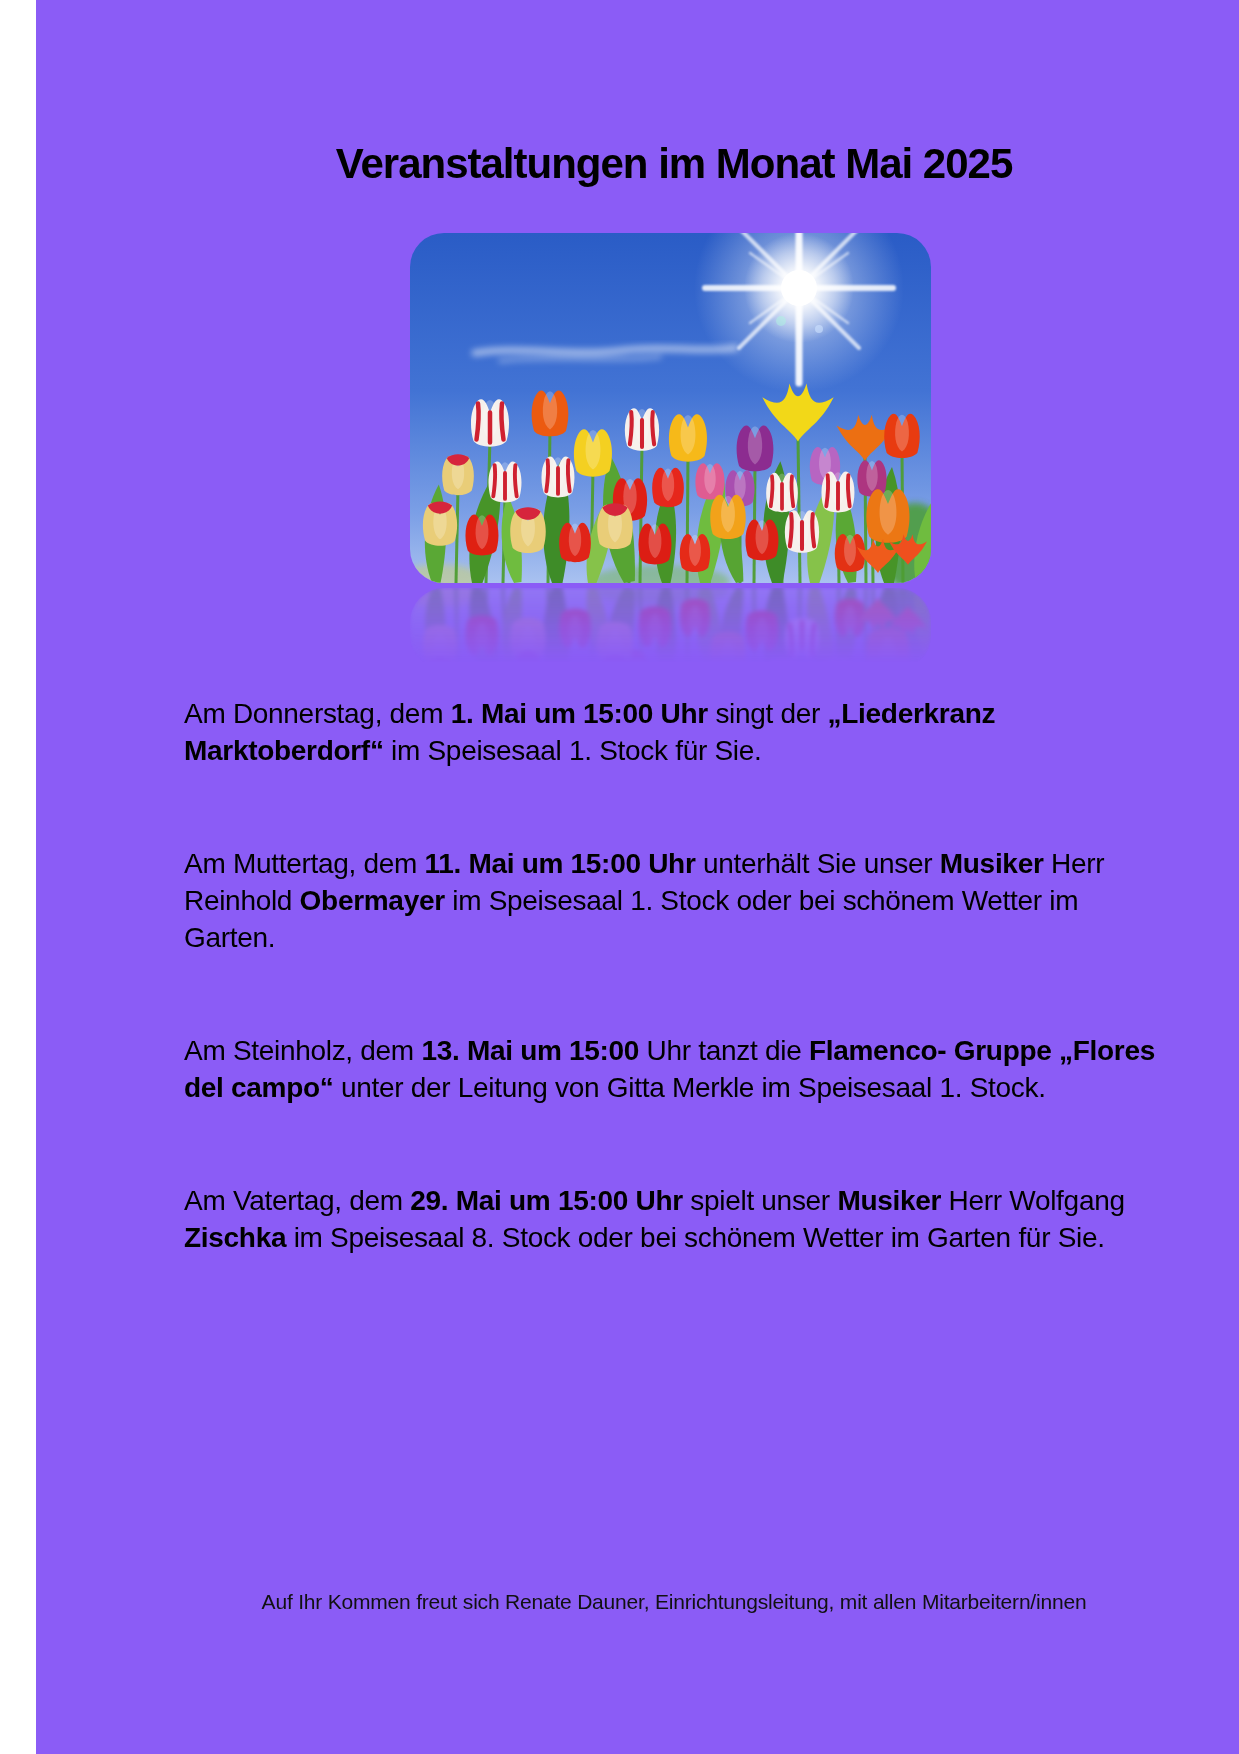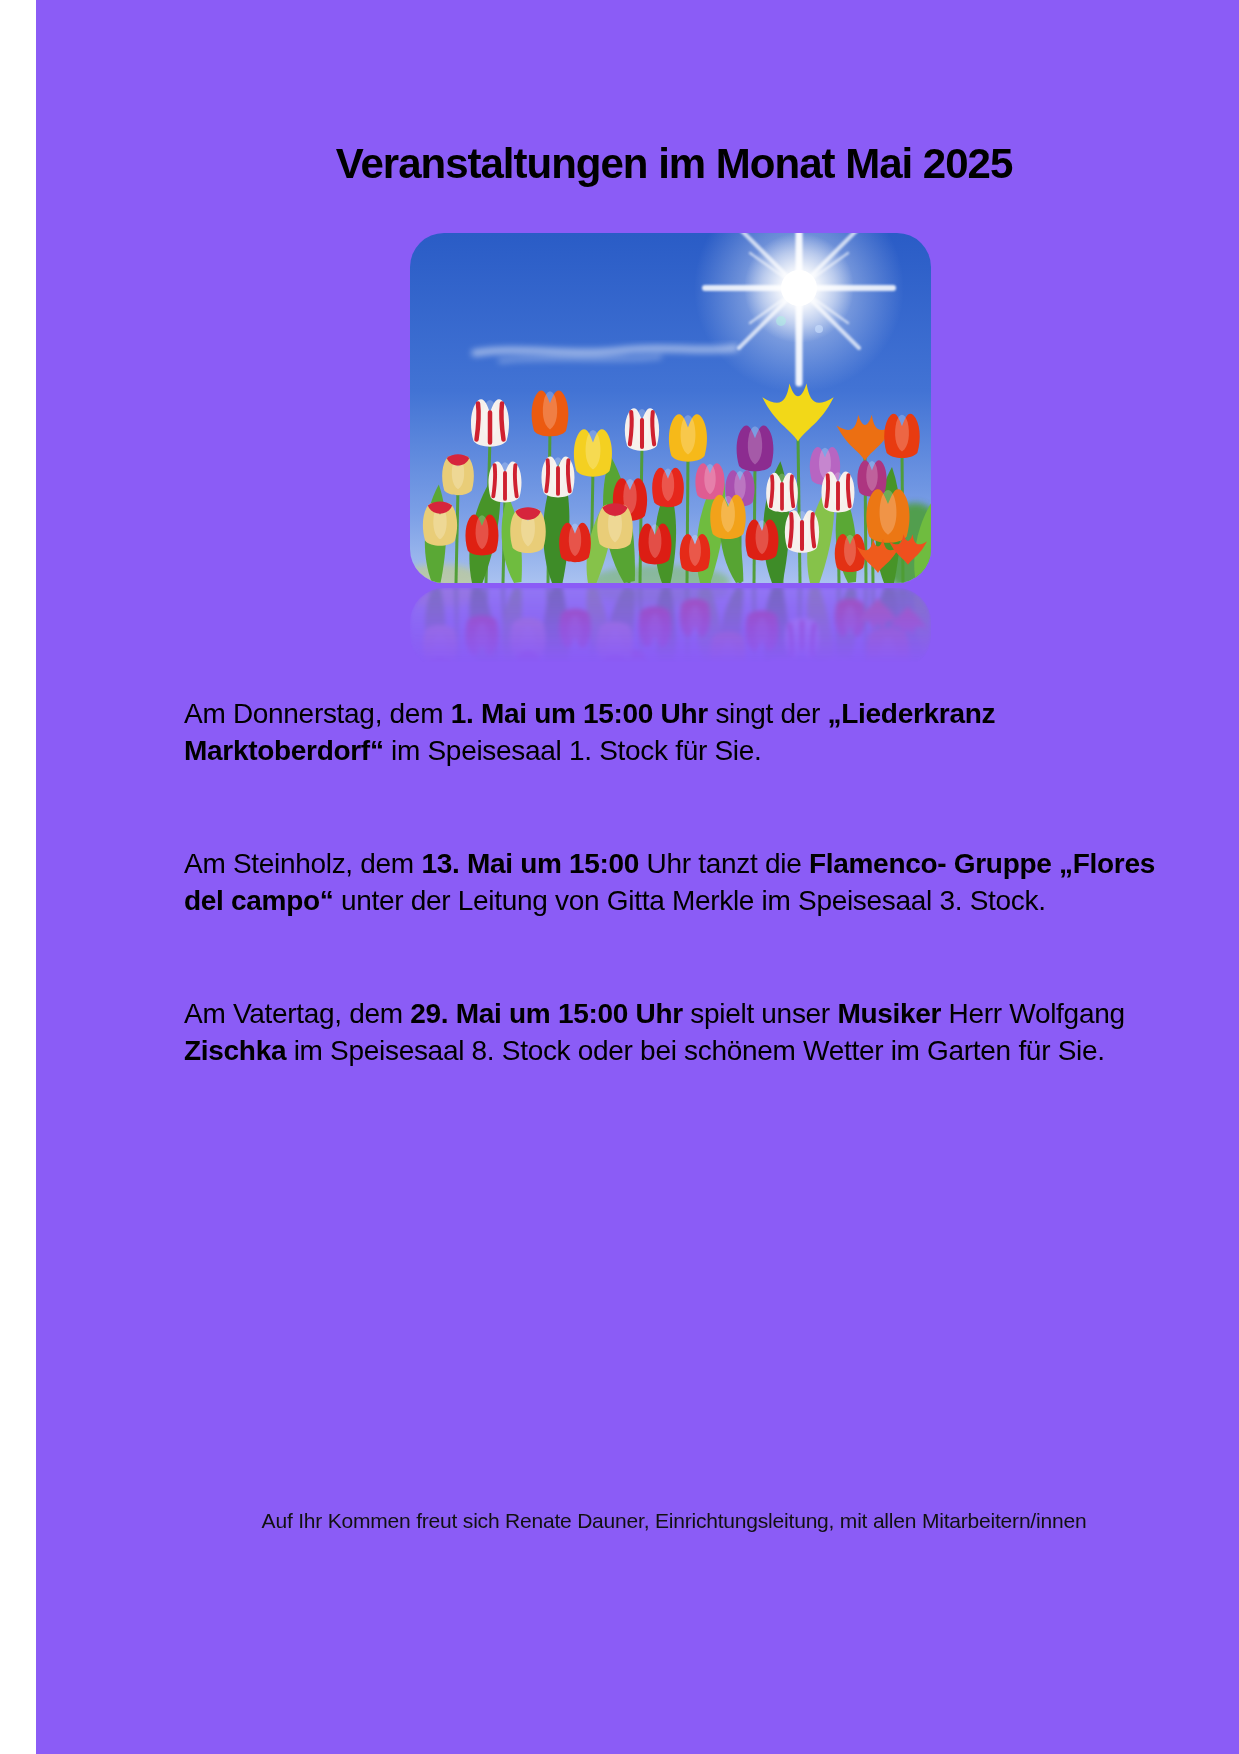--- a/index.html
+++ b/index.html
@@ -24,21 +24,21 @@
     mask-image:linear-gradient(to top,rgba(0,0,0,0.85) 0%,rgba(0,0,0,0) 92%);
   }
   .photo-reflection svg{position:absolute;left:0;top:-268px;width:521px;height:350px;}
   .events{
     position:absolute;left:148px;top:695px;width:980px;
     font-size:28px;line-height:37px;letter-spacing:-0.3px;
   }
   .event{margin:0 0 76px 0;}
   .event b{font-weight:700;}
   .footer{
-    position:absolute;left:148px;top:1502px;width:980px;margin:0;
+    position:absolute;left:148px;top:1583px;width:980px;margin:0;
     text-align:center;font-size:21px;line-height:38px;letter-spacing:-0.2px;color:#111;
   }
   .footer span{display:block;}
   .defs-holder{position:absolute;width:0;height:0;overflow:hidden;}
 </style>
 </head>
 <body>
 
 <svg class="defs-holder" aria-hidden="true">
   <defs>
@@ -197,21 +197,22 @@
   </div>
 
   <div class="photo-reflection">
     <svg viewBox="0 0 521 350" preserveAspectRatio="none">
       <use href="#scene"></use>
     </svg>
   </div>
 
   <div class="events" id="events">
       <p class="event"><span>Am Donnerstag, dem </span><b>1. Mai um 15:00 Uhr</b><span> singt der </span><b>„Liederkranz Marktoberdorf“</b><span> im Speisesaal 1. Stock für Sie.</span></p>
-      <p class="event"><span>Am Steinholz, dem </span><b>13. Mai um 15:00</b><span> Uhr tanzt die </span><b>Flamenco- Gruppe „Flores del campo“</b><span> unter der Leitung von Gitta Merkle im Speisesaal 3. Stock.</span></p>
+      <p class="event"><span>Am Muttertag, dem </span><b>11. Mai um 15:00 Uhr</b><span> unterhält Sie unser </span><b>Musiker</b><span> Herr Reinhold </span><b>Obermayer</b><span> im Speisesaal 1. Stock oder bei schönem Wetter im Garten.</span></p>
+      <p class="event"><span>Am Steinholz, dem </span><b>13. Mai um 15:00</b><span> Uhr tanzt die </span><b>Flamenco- Gruppe „Flores del campo“</b><span> unter der Leitung von Gitta Merkle im Speisesaal 1. Stock.</span></p>
       <p class="event"><span>Am Vatertag, dem </span><b>29. Mai um 15:00 Uhr</b><span> spielt unser </span><b>Musiker</b><span> Herr Wolfgang </span><b>Zischka</b><span> im Speisesaal 8. Stock oder bei schönem Wetter im Garten für Sie.</span></p>
     </div>
 
   <p class="footer">
     <span>Auf Ihr Kommen freut sich Renate Dauner, Einrichtungsleitung, mit allen Mitarbeitern/innen</span>
   </p>
 
 </div>
 
 </body></html>

